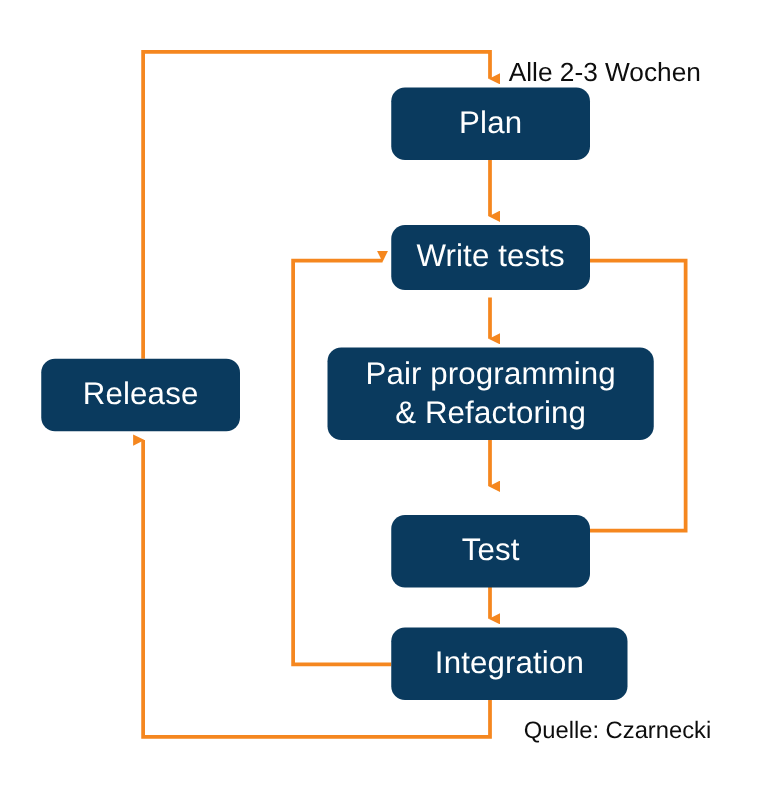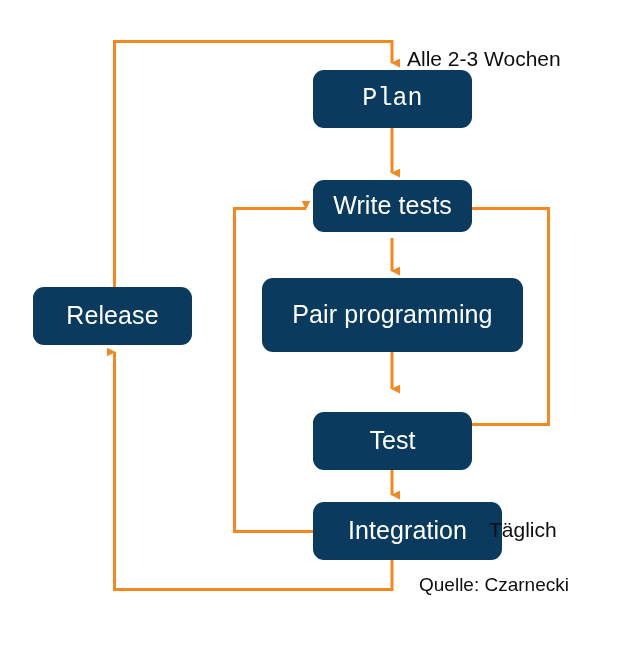--- a/index.html
+++ b/index.html
@@ -103,43 +103,43 @@
       <path d="M392,454 L392,495" marker-end="url(#arrow-down)"></path>
 
       <path d="M472,424.5 L548.5,424.5 L548.5,208.5 L320,208.5" marker-end="url(#arrow-left)"></path>
 
       <path d="M313,531.5 L234.5,531.5 L234.5,208.5 L306,208.5" marker-end="url(#arrow-right)"></path>
 
       <path d="M392,560 L392,589.5 L114.5,589.5 L114.5,352" marker-end="url(#arrow-up)"></path>
     </g>
   </svg>
 
-  <div class="node" style="left:313px; top:70px; width:159px; height:58px;font-family:Liberation Mono, monospace;">
+  <div class="node" style="left:313px; top:70px; width:159px; height:58px;">
     <span>Plan</span>
   </div>
 
   <div class="node" style="left:313px; top:180px; width:159px; height:52px;">
     <span>Write tests</span>
   </div>
 
   <div class="node two-line" style="left:262px; top:278px; width:261px; height:74px; flex-direction:column;">
     <span>Pair programming</span>
+    <span>&amp; Refactoring</span>
   </div>
 
   <div class="node" style="left:313px; top:396px; width:159px; height:58px;margin-top:16px;">
     <span>Test</span>
   </div>
 
   <div class="node" style="left:313px; top:502px; width:189px; height:58px;">
     <span>Integration</span>
   </div>
 
   <div class="node" style="left:33px; top:287px; width:159px; height:58px;">
     <span>Release</span>
   </div>
 
   <div class="caption" id="label-cadence">Alle 2-3 Wochen</div>
 
-  <div class="caption" id="label-daily">Täglich</div>
 
   <div class="caption" id="label-source">Quelle: Czarnecki</div>
 
 </div>
 
 </body></html>

